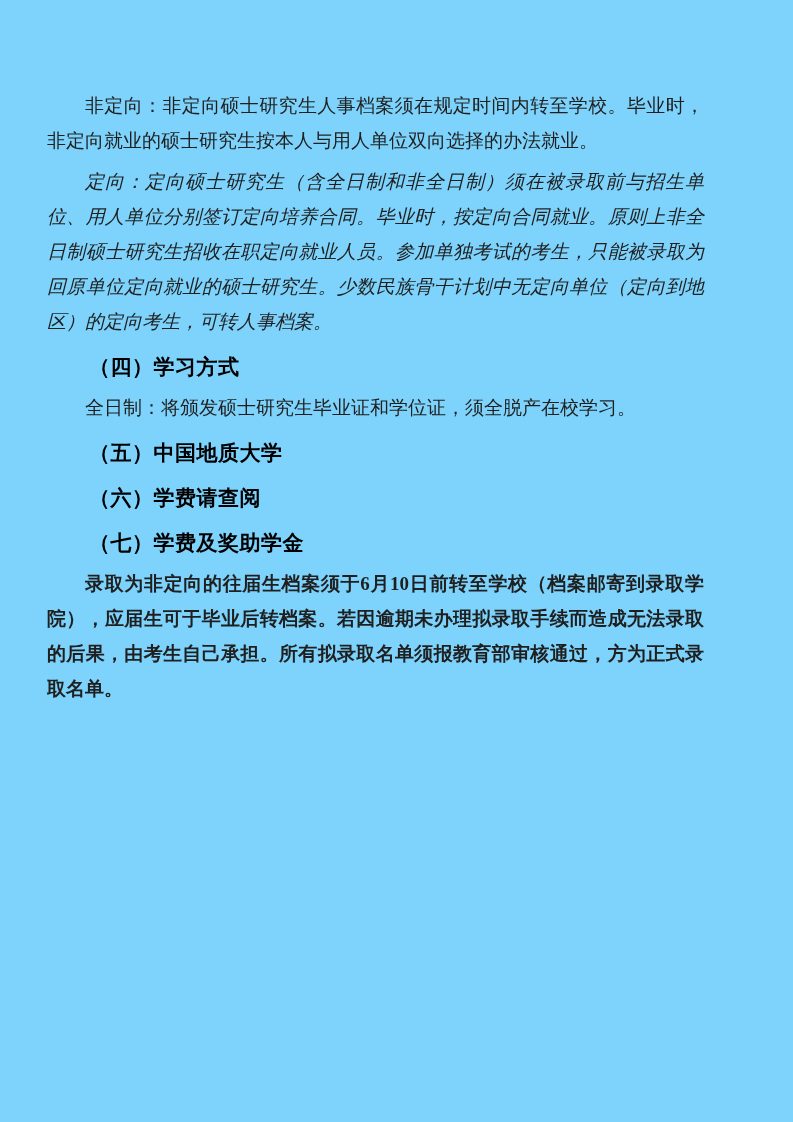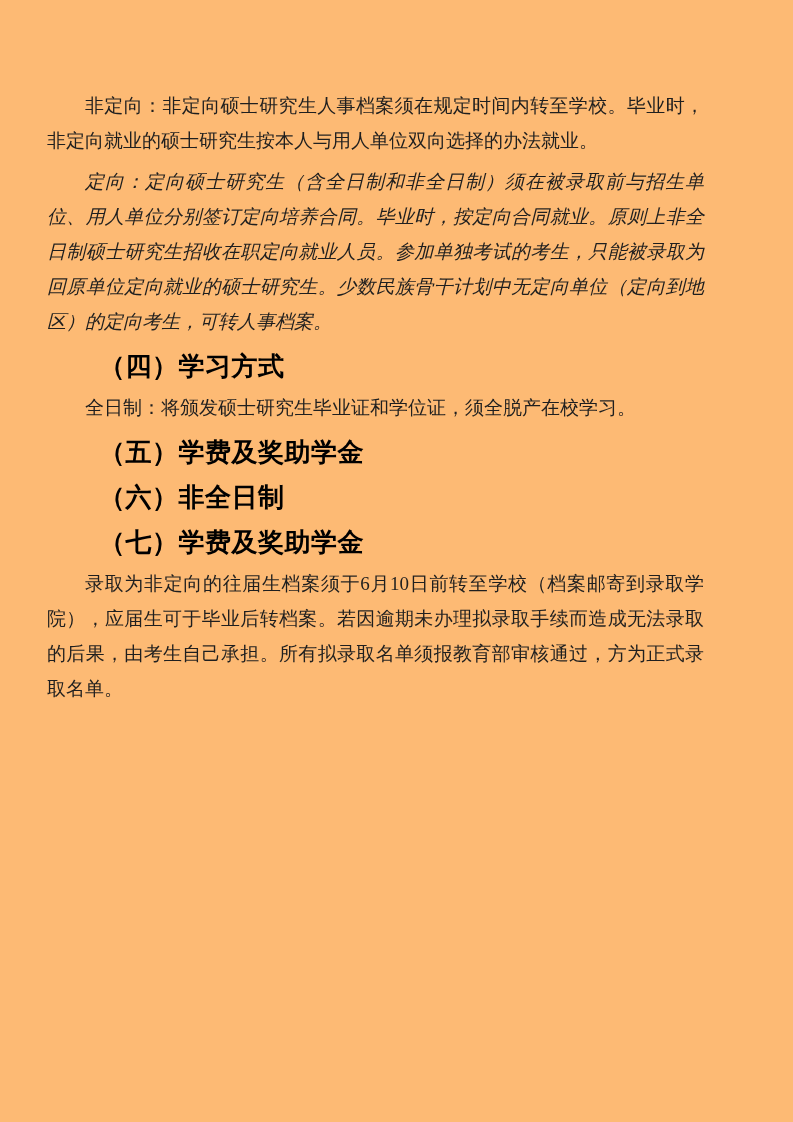--- a/index.html
+++ b/index.html
@@ -22,36 +22,36 @@
     font-size: 19px;
     line-height: 35px;
     color: #1f1f1f;
     text-align: justify;
     text-indent: 2em;
     margin: 6px 0 0 0;
   }
   .heading {
     font-family: "Liberation Sans", "DejaVu Sans", sans-serif;
     font-weight: 700;
-    font-size: 26px;
+    font-size: 21px;
     line-height: 35px;
     color: #000000;
     text-indent: 2em;
     margin: 10px 0 0 0;
     letter-spacing: 0.5px;
   }
   .page > :first-child {
     margin-top: 0;
   }
 </style>
 </head>
 <body>
 
-<div class="page" id="doc-page" style="background: #fdba74; padding-left: 47px;">
+<div class="page" id="doc-page" style="background: #7dd3fc; padding-left: 47px;">
     <div class="para" style="color: rgb(31, 31, 31);">非定向：非定向硕士研究生人事档案须在规定时间内转至学校。毕业时，非定向就业的硕士研究生按本人与用人单位双向选择的办法就业。</div>
     <div class="para" style="color: rgb(31, 31, 31); font-style: italic;">定向：定向硕士研究生（含全日制和非全日制）须在被录取前与招生单位、用人单位分别签订定向培养合同。毕业时，按定向合同就业。原则上非全日制硕士研究生招收在职定向就业人员。参加单独考试的考生，只能被录取为回原单位定向就业的硕士研究生。少数民族骨干计划中无定向单位（定向到地区）的定向考生，可转人事档案。</div>
     <div class="heading" style="color: rgb(0, 0, 0);">（四）学习方式</div>
     <div class="para" style="color: rgb(31, 31, 31);">全日制：将颁发硕士研究生毕业证和学位证，须全脱产在校学习。</div>
-    <div class="heading" style="color: rgb(0, 0, 0);">（五）学费及奖助学金</div>
-    <div class="heading" style="color: rgb(0, 0, 0);">（六）非全日制</div>
+    <div class="heading" style="color: rgb(0, 0, 0);">（五）中国地质大学</div>
+    <div class="heading" style="color: rgb(0, 0, 0);">（六）学费请查阅</div>
     <div class="heading" style="color: rgb(0, 0, 0);">（七）学费及奖助学金</div>
-    <div class="para" style="color: rgb(31, 31, 31);">录取为非定向的往届生档案须于6月10日前转至学校（档案邮寄到录取学院），应届生可于毕业后转档案。若因逾期未办理拟录取手续而造成无法录取的后果，由考生自己承担。所有拟录取名单须报教育部审核通过，方为正式录取名单。</div>
+    <div class="para" style="color: rgb(31, 31, 31); font-weight: bold;">录取为非定向的往届生档案须于6月10日前转至学校（档案邮寄到录取学院），应届生可于毕业后转档案。若因逾期未办理拟录取手续而造成无法录取的后果，由考生自己承担。所有拟录取名单须报教育部审核通过，方为正式录取名单。</div>
   </div>
 
 </body></html>

